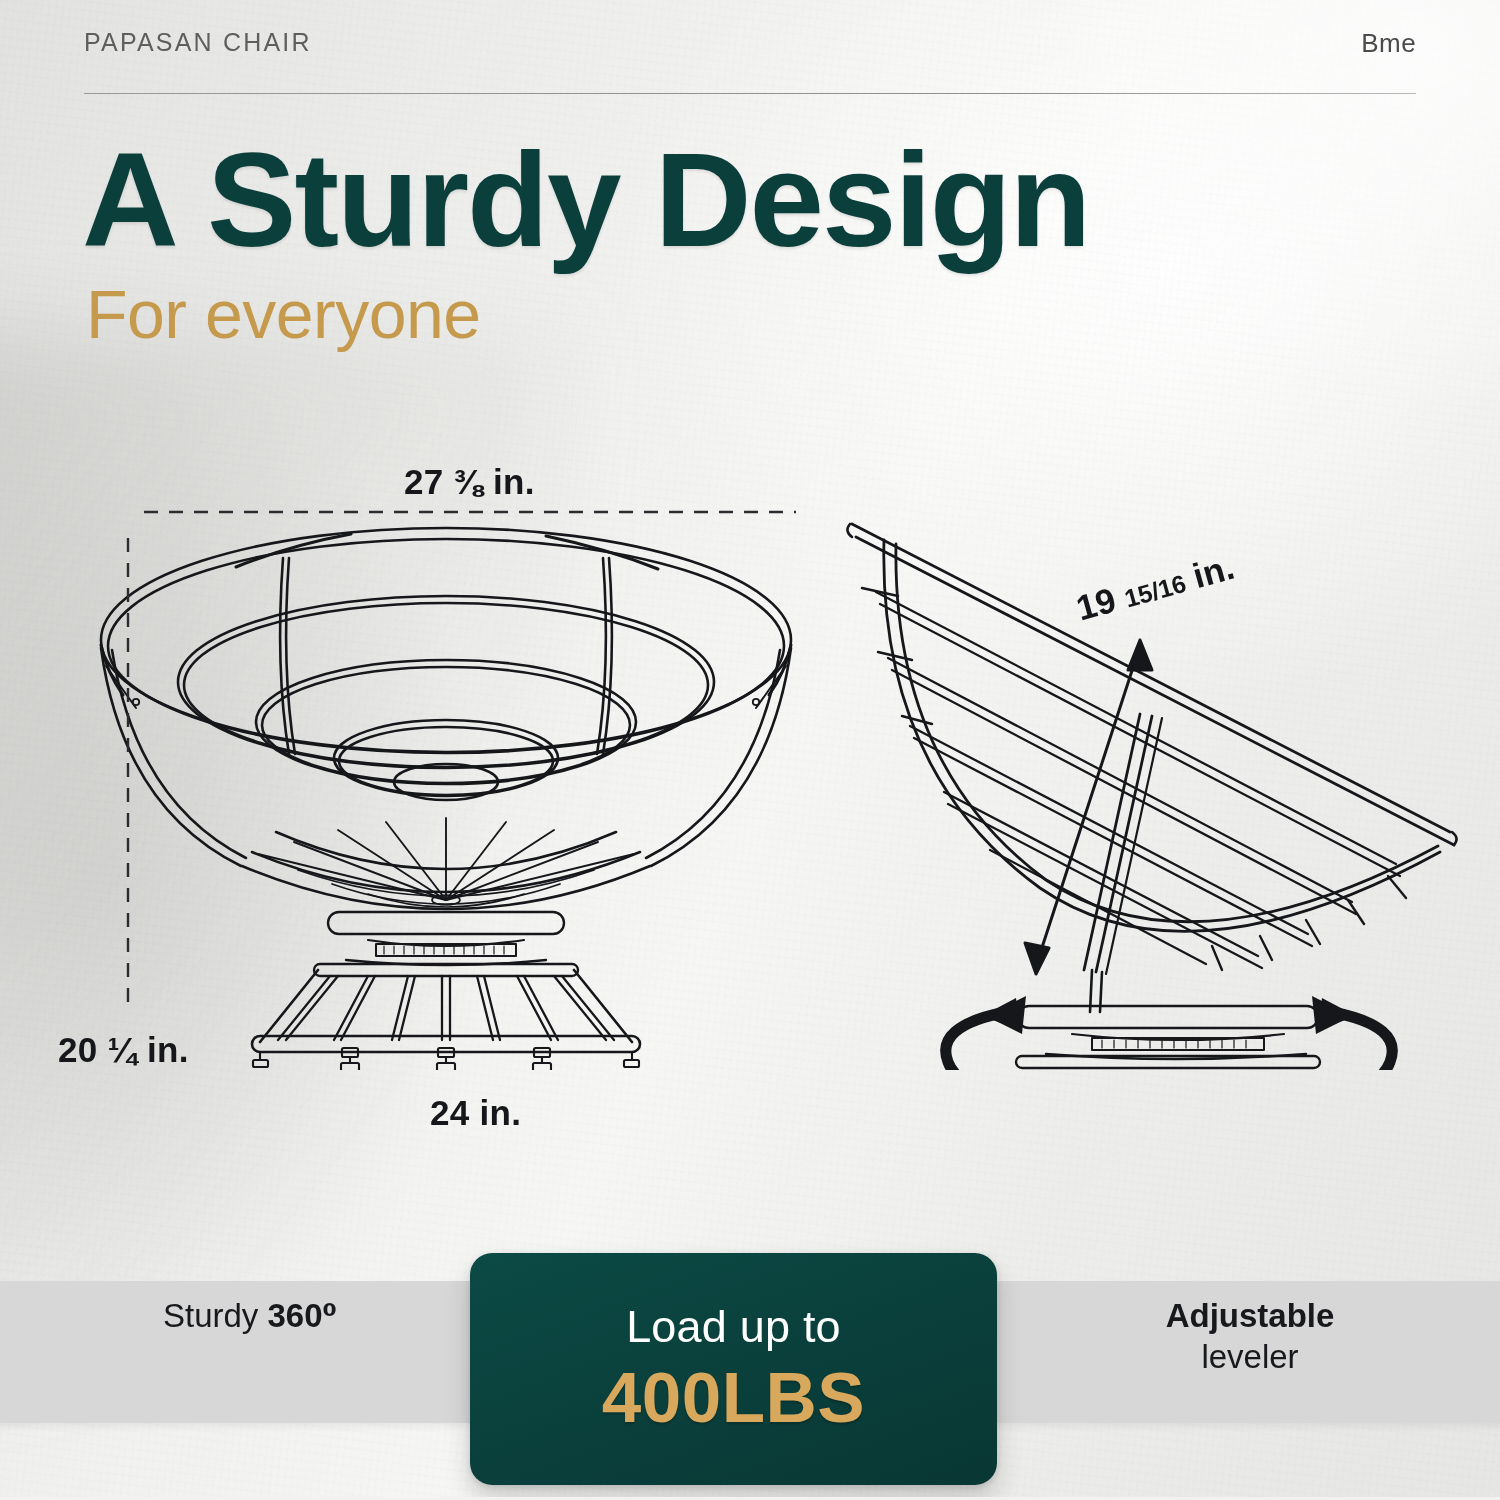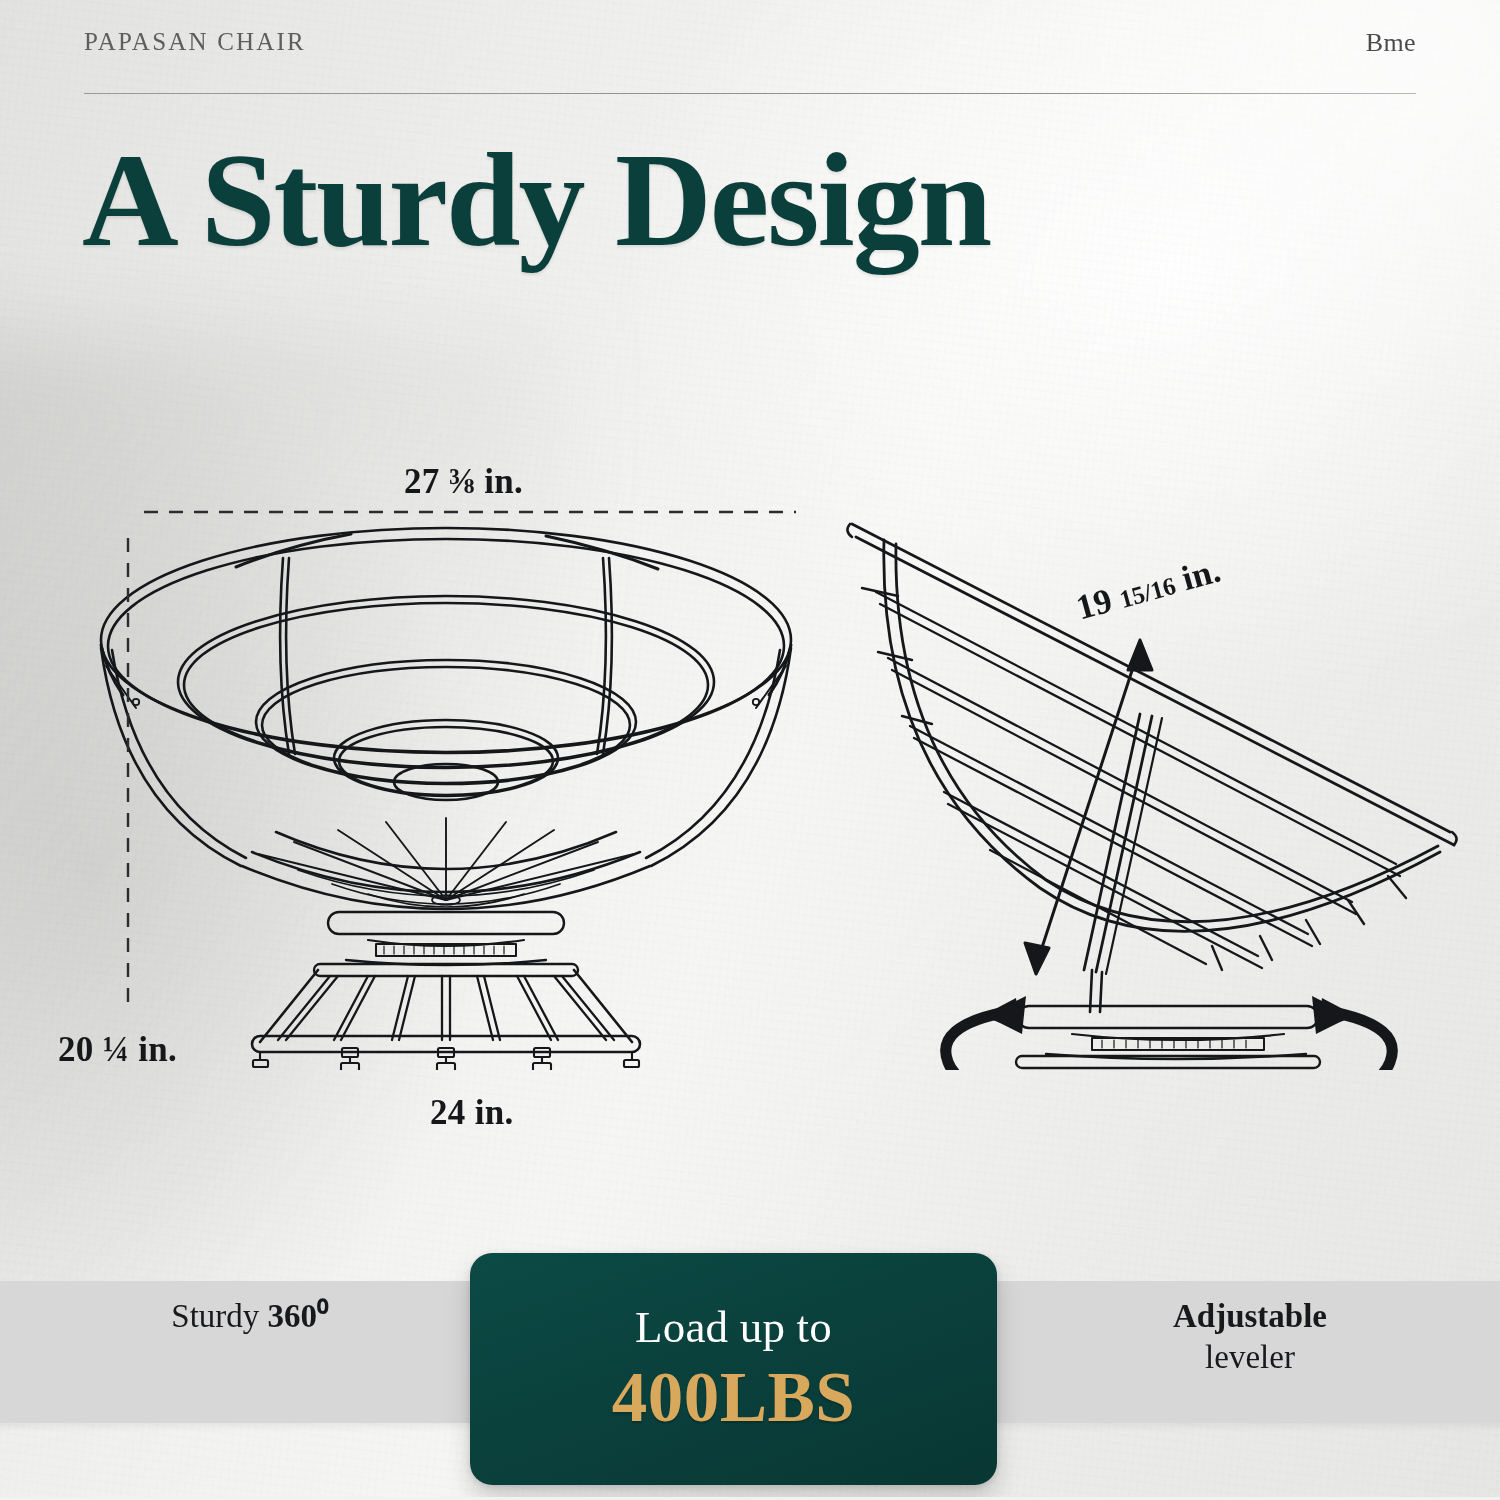--- a/index.html
+++ b/index.html
@@ -9,21 +9,20 @@
     background:#f2f2f0;
     overflow:hidden;
   }
   #page{
     position:relative;width:1500px;height:1497px;
     background:
       radial-gradient(ellipse 900px 700px at 78% 18%, rgba(255,255,255,0.95) 0%, rgba(255,255,255,0.0) 62%),
       radial-gradient(ellipse 700px 900px at 6% 58%, rgba(198,198,196,0.55) 0%, rgba(198,198,196,0.0) 58%),
       linear-gradient(115deg,#e2e2e0 0%,#eeeeec 26%,#f6f6f4 52%,#ededeb 74%,#e6e6e4 100%);
     overflow:hidden;
-    font-family:Liberation Serif, serif;
   }
   
   #page:before{
     content:"";position:absolute;inset:0;pointer-events:none;
     background-image:
       repeating-linear-gradient(97deg, rgba(0,0,0,0.012) 0px, rgba(0,0,0,0) 2px, rgba(255,255,255,0.012) 4px, rgba(0,0,0,0) 7px),
       repeating-linear-gradient(7deg, rgba(0,0,0,0.010) 0px, rgba(0,0,0,0) 3px, rgba(255,255,255,0.010) 5px, rgba(0,0,0,0) 9px);
     mix-blend-mode:multiply;opacity:.85;
   }
   
@@ -128,20 +127,21 @@
   <div class="wall-shadow"></div>
   <div class="wall-shadow2"></div>
 
   <div class="hdr">
     <div class="hdr-kicker">PAPASAN CHAIR</div>
     <div class="hdr-brand">Bme</div>
   </div>
   <div class="hdr-rule"></div>
 
   <div class="title">A Sturdy Design</div>
+  <div class="subtitle">For everyone</div>
 
   <svg class="draw" id="draw-left" viewBox="0 0 800 600">
     <g fill="none" stroke="#15171a" stroke-width="2.6" stroke-linecap="round" stroke-linejoin="round">
 
       <ellipse cx="400" cy="170" rx="345" ry="112"></ellipse>
       <ellipse cx="400" cy="176" rx="338" ry="107"></ellipse>
 
       <path d="M55 175 q6 28 22 50" stroke-width="3"></path>
       <path d="M745 175 q-6 28 -22 50" stroke-width="3"></path>
       <path d="M60 196 l30 42" stroke-width="2"></path>

